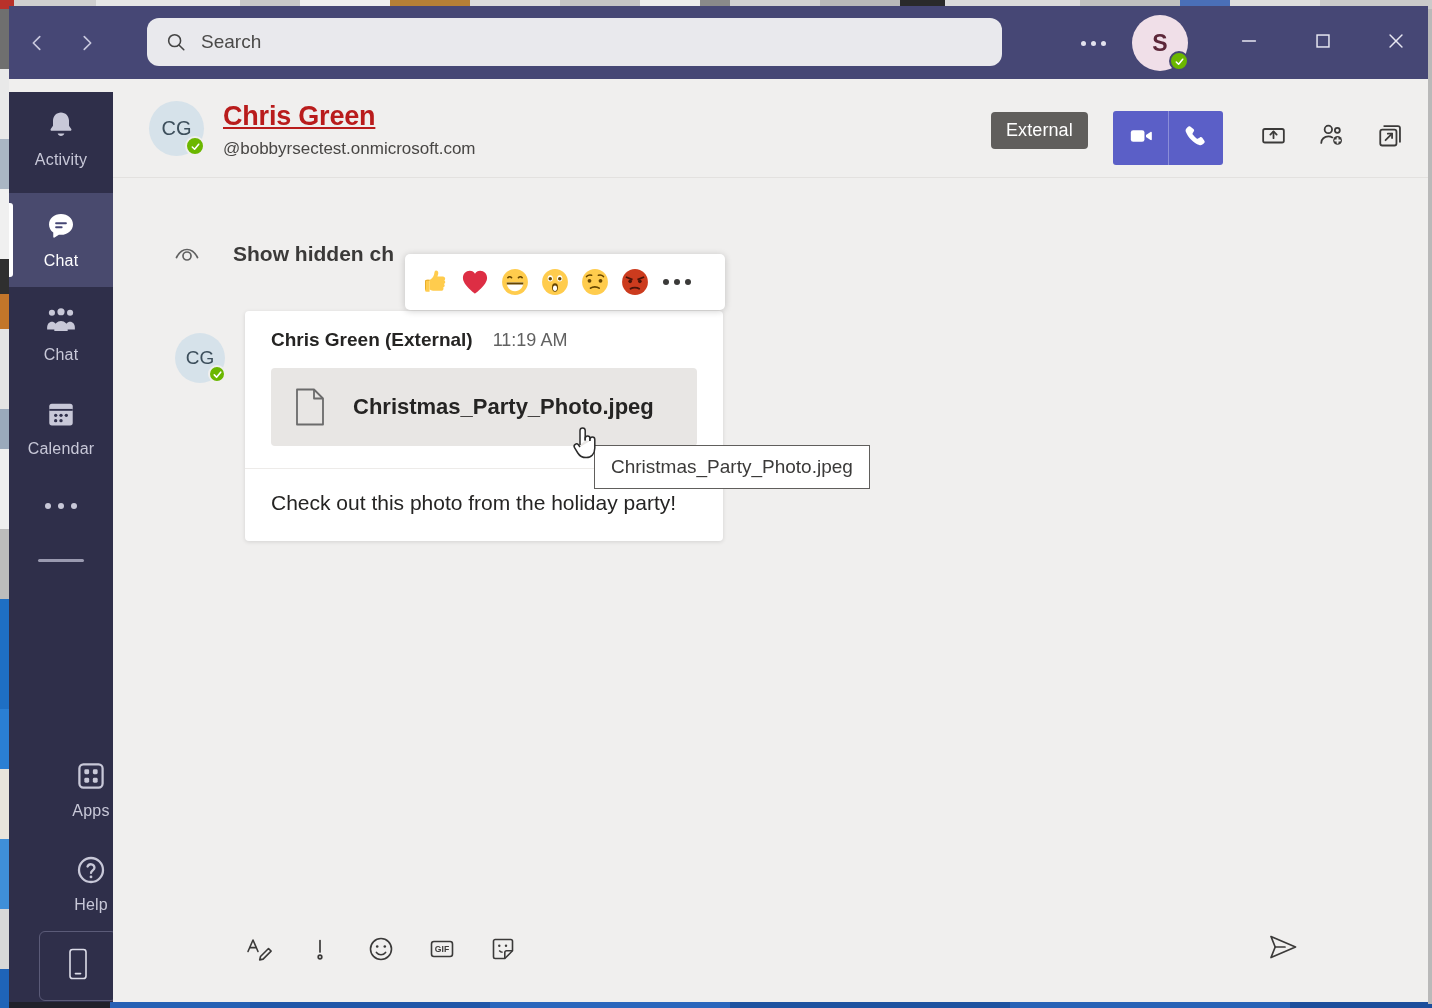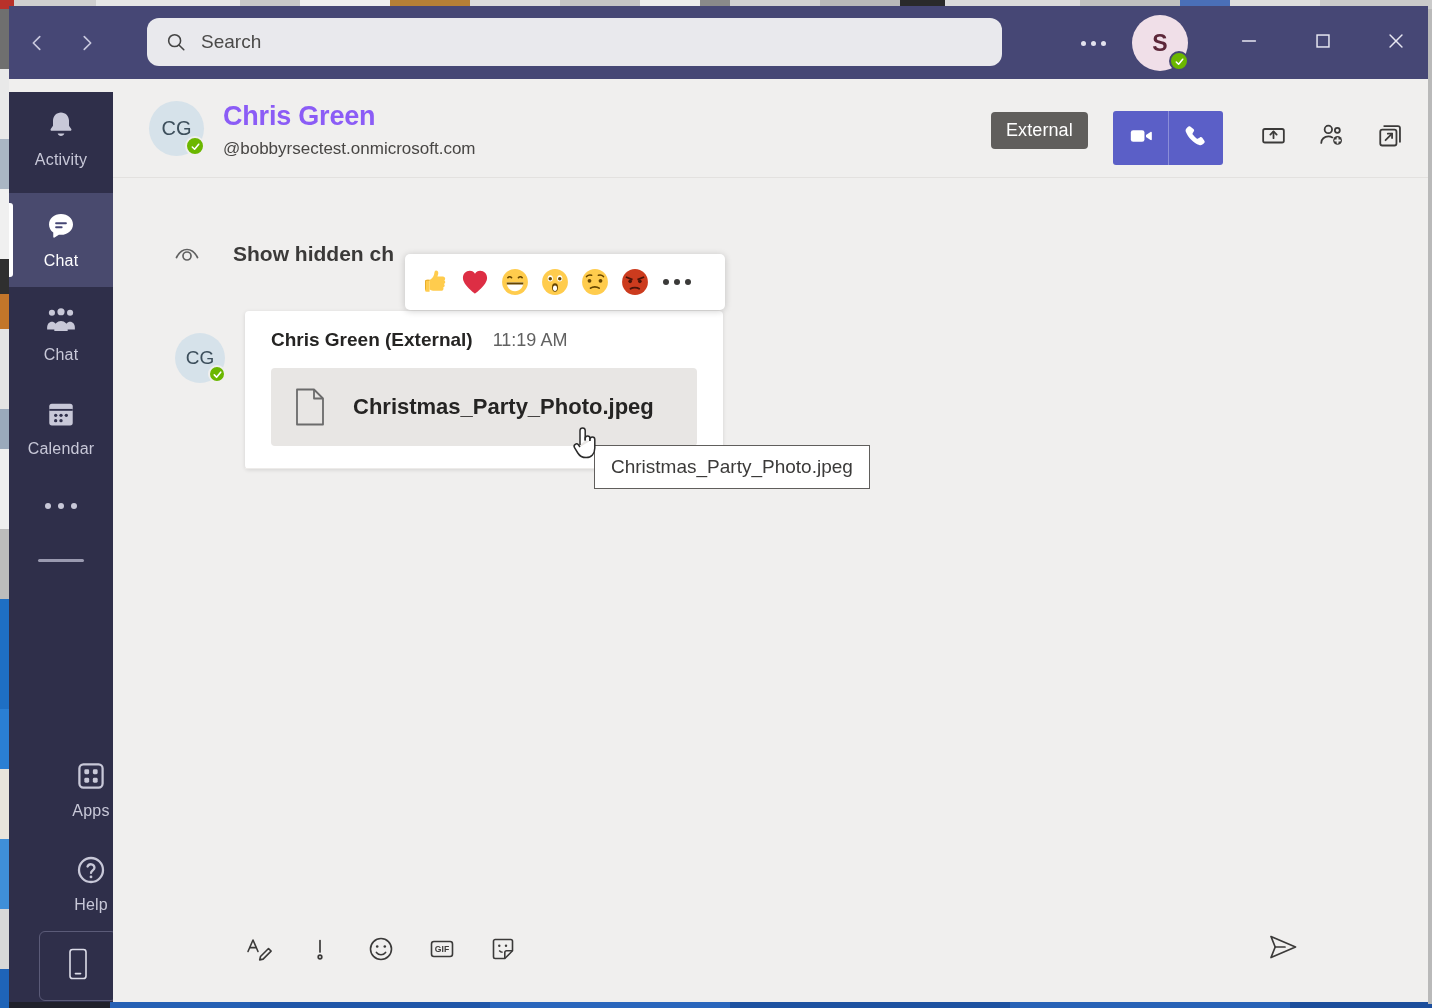--- a/index.html
+++ b/index.html
@@ -176,21 +176,21 @@
   #chat-avatar {
     position: absolute; left: 36px; top: 22px;
     width: 55px; height: 55px; border-radius: 50%;
     background: #d6e2ea; color: #3d4f5c;
     display: flex; align-items: center; justify-content: center;
     font-size: 20px; font-weight: 500;
   }
   #chat-avatar .presence { border-color: #f0efee; }
   #chat-title {
     position: absolute; left: 110px; top: 22px;
-    font-size: 27px; font-weight: 700; color: #8b5cf6; letter-spacing: -.2px;
+    font-size: 27px; font-weight: 700; color: #b91c1c; letter-spacing: -.2px; text-decoration: underline;
   }
   #chat-subtitle {
     position: absolute; left: 110px; top: 60px;
     font-size: 17px; color: #484644;
   }
   #external-badge {
     position: absolute; left: 878px; top: 33px;
     background: #605e5c; color: #ffffff;
     padding: 8px 15px; border-radius: 4px;
     font-size: 18px; letter-spacing: .1px;
@@ -631,20 +631,21 @@
         <span class="file-ic">
           <svg viewBox="0 0 34 40" fill="none" stroke="currentColor" stroke-width="1.8" stroke-linejoin="round">
               <path d="M4 2.5h17l9 9v26H4z"></path>
               <polyline points="21 2.5 21 11.5 30 11.5"></polyline>
             </svg>
         </span>
         <span id="attachment-name">Christmas_Party_Photo.jpeg</span>
       </div>
 
       <div id="msg-divider"></div>
+      <div id="msg-text">Check out this photo from the holiday party!</div>
     </div>
 
     <div id="tooltip">Christmas_Party_Photo.jpeg</div>
 
     <div id="cursor">
       <svg viewBox="0 0 34 42" fill="#ffffff" stroke="#2b2b2b" stroke-width="1.5" stroke-linejoin="round">
         <path d="M12 22V7.6a2.6 2.6 0 0 1 5.2 0v9.9"></path>
         <path d="M17.2 17.5v-2.2a2.4 2.4 0 0 1 4.8 0v2.6"></path>
         <path d="M22 18v-1.6a2.4 2.4 0 0 1 4.8 0V25c0 5.6-3.4 9.6-8.6 9.6-4.4 0-6.6-1.6-8.4-4.6l-3.4-5.6a2.4 2.4 0 0 1 4-2.6L12 24"></path>
       </svg>

